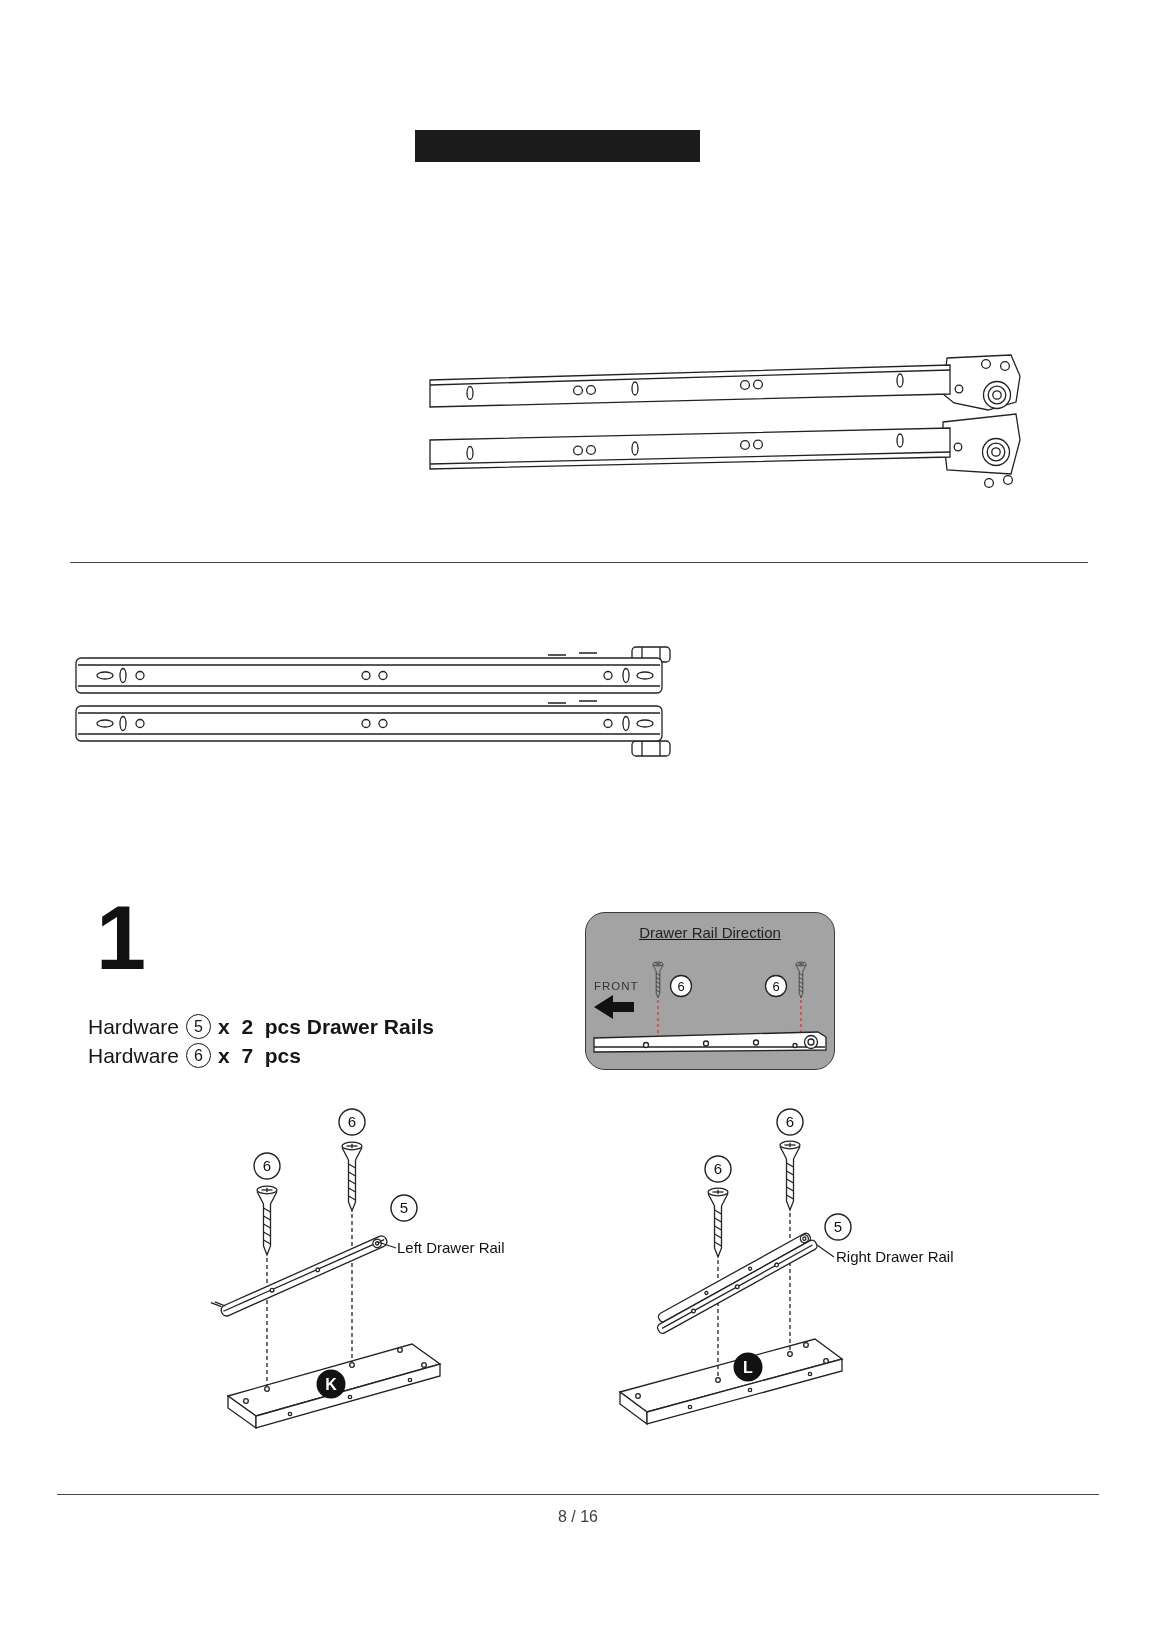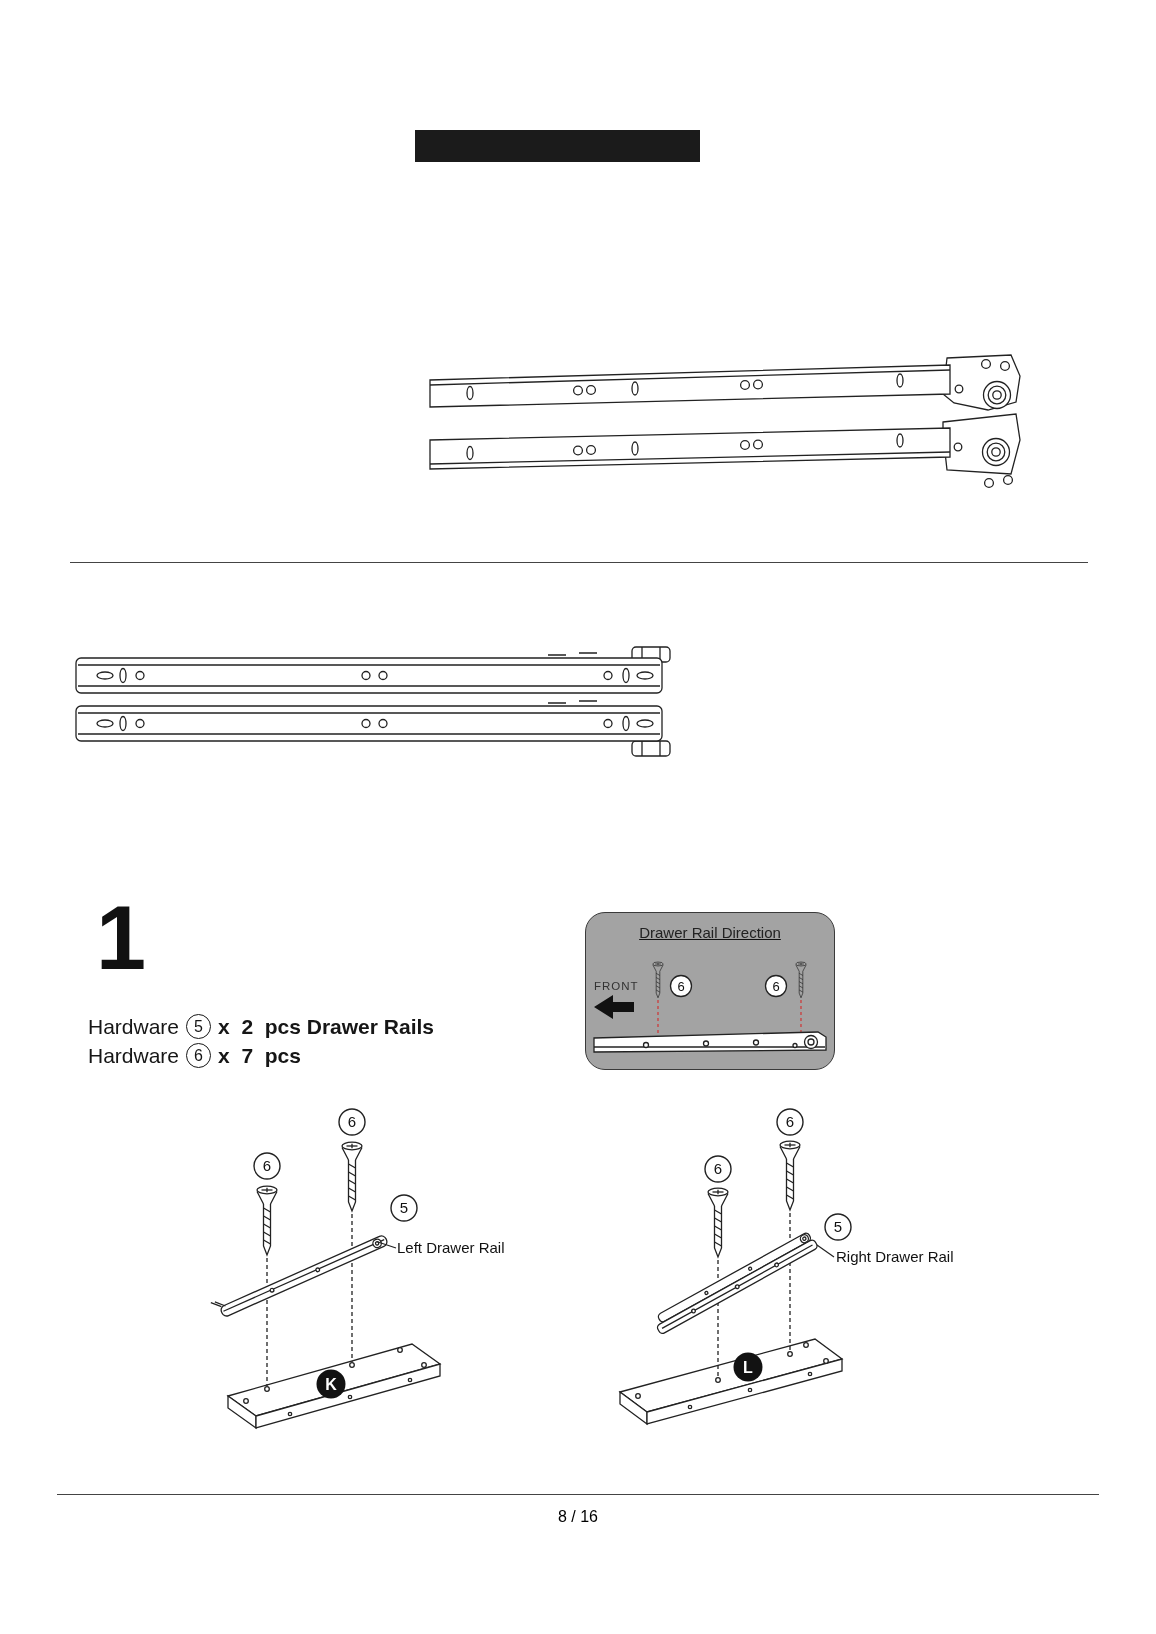--- a/index.html
+++ b/index.html
@@ -26,21 +26,21 @@
   .hw-suffix { white-space:pre;font-weight:bold; }
 
   .dir-box { position:absolute; left:585px; top:912px; width:250px; height:158px;
              border:1.6px solid #3a3a3a; border-radius:20px; background:#a3a3a3;text-decoration:underline; }
   .dir-title { text-align:center; margin-top:11px; font-size:15px; color:#222; }
   .dir-box svg { display:block; margin-top:3px; }
 
   .abs { position:absolute; }
   svg text { font-family:"Liberation Sans", sans-serif; }
 
-  .page-num { position:absolute; left:0; top:1508px; width:100%; text-align:center; font-size:16px; color:#000000; }
+  .page-num { position:absolute; left:0; top:1508px; width:100%; text-align:center; font-size:16px; color:#404040; }
 </style>
 </head>
 <body>
 
 <svg width="0" height="0" style="position:absolute" aria-hidden="true">
   <defs>
     <g id="screw-lg" stroke="#222" fill="none" stroke-width="1.3">
       <ellipse cx="0" cy="0" rx="10" ry="3.8"></ellipse>
       <line x1="-5.5" y1="0" x2="5.5" y2="0"></line>
       <line x1="0" y1="-2.2" x2="0" y2="2.2"></line>

